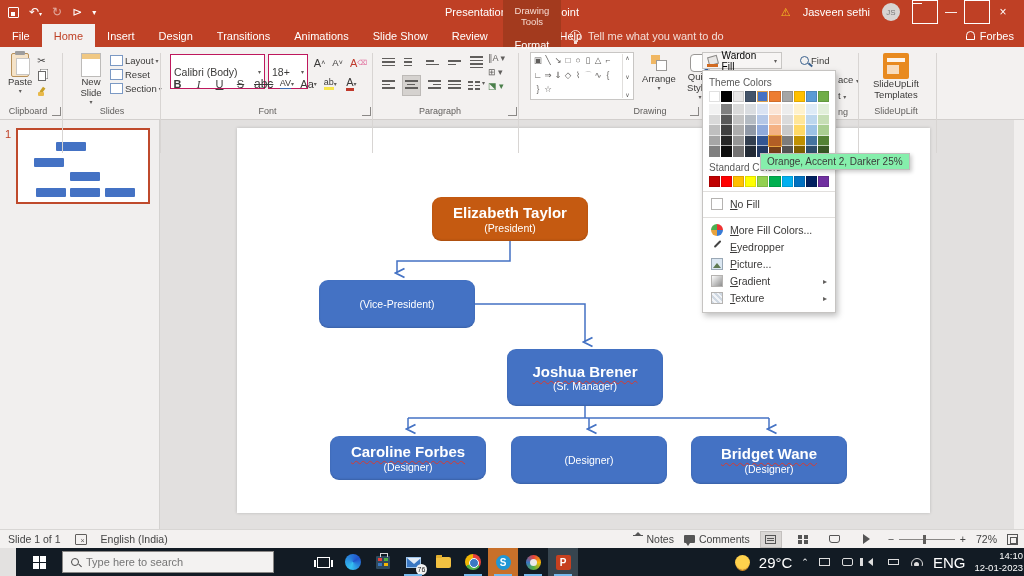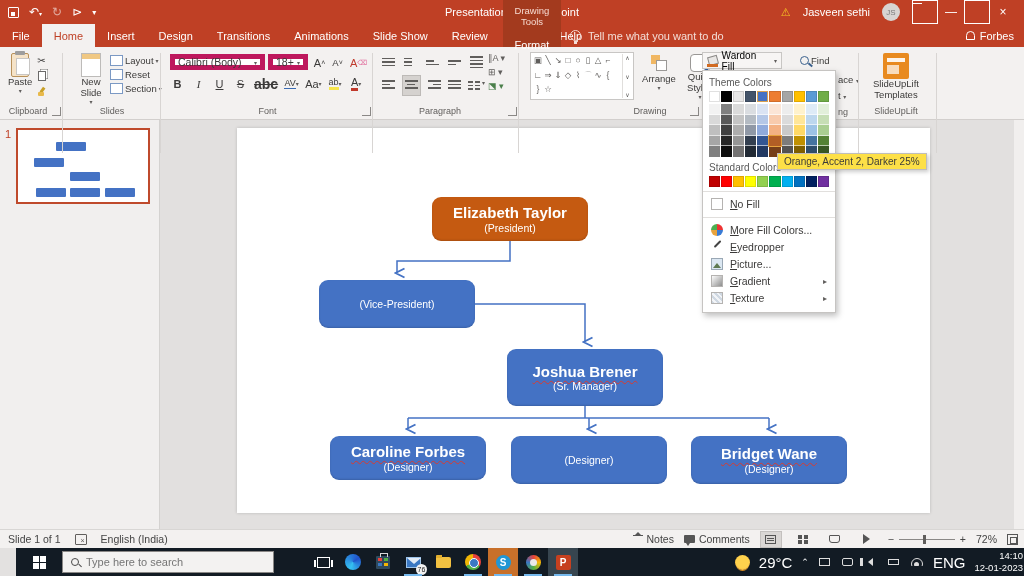--- a/index.html
+++ b/index.html
@@ -50,21 +50,21 @@
   .clipboard-icon::before { content:""; position:absolute; left:3px; top:-3px; width:10px; height:4px; background:#9d9d9d; border-radius:1px; }
   .clipboard-icon::after { content:""; position:absolute; left:4px; top:4px; width:12px; height:15px; background:#fff; border:1px solid #c8c6c4; }
   .mini { width:15px; height:14px; display:flex; align-items:center; justify-content:center; font-size:10px; }
   .copy-ic { width:8px; height:10px; border:1px solid #6b6a69; background:#fff; box-shadow:2px -2px 0 -0.5px #fff, 2px -2px 0 0 #6b6a69; }
   .brush-ic { width:10px; height:10px; position:relative; }
   .brush-ic::before { content:""; position:absolute; left:4px; top:0; width:3px; height:6px; background:#c8a028; transform:rotate(35deg); }
   .brush-ic::after { content:""; position:absolute; left:1px; top:5px; width:6px; height:4px; background:#e8b94a; border-radius:1px; }
   .newslide-ic { width:20px; height:24px; background:#fff; border:1px solid #bdbbb9; position:relative; }
   .newslide-ic::before { content:""; position:absolute; left:0; top:0; right:0; height:5px; background:#f0c883; }
   .ico-sq { width:13px; height:11px; border:1px solid #7b99c4; background:#fff; display:inline-block; position:relative; }
-  .combo { background:#fff; border:5px solid #be185d; display:flex; align-items:center; justify-content:space-between; padding:0 3px; font-size:10.5px; height:16px; }
+  .combo { background:#fff; border:1px solid #be185d; display:flex; align-items:center; justify-content:space-between; padding:0 3px; font-size:10.5px; height:35px; }
   .fbtn { display:inline-flex; align-items:center; justify-content:center; height:17px; min-width:15px; font-size:11px; }
   .para-ic { display:inline-block; width:13px; }
   .para-ic i { display:block; height:1.5px; background:#605e5c; margin:2px 0; }
   .para-ic i.short { width:8px; }
   .align-active { background:#d5d2cf; border:1px solid #bdbab7; }
   .shape-cell { width:10px; text-align:center; font-size:8.5px; color:#605e5c; line-height:13px; }
   .gallery { position:absolute; left:530px; top:5px; width:104px; height:48px; background:#fff; border:1px solid #c8c6c4; display:flex; flex-wrap:wrap; padding:1px 12px 1px 2px; }
   .gal-scroll { position:absolute; right:1px; top:1px; width:10px; height:44px; border-left:1px solid #e0dedc; display:flex; flex-direction:column; align-items:center; justify-content:space-between; font-size:6px; color:#605e5c; }
   .arrange-ic { width:20px; height:20px; position:relative; }
   .arrange-ic::before { content:""; position:absolute; left:2px; top:1px; width:9px; height:9px; background:#f0b763; }
@@ -98,21 +98,21 @@
   .menu-item .sub { position:absolute; right:2px; font-size:8px; color:#605e5c; }
   .mi-ic { width:12px; height:12px; flex:0 0 12px; }
   .ic-no-fill { background:#fff; border:1px solid #b5b3b1; }
   .ic-color-wheel { border-radius:50%; background:conic-gradient(#e33 0 25%, #3a7bd5 25% 50%, #e8a33d 50% 75%, #4caf50 75% 100%); }
   .ic-eyedropper { position:relative; }
   .ic-eyedropper::after { content:""; position:absolute; left:2px; top:2px; width:9px; height:1.8px; background:#444; transform:rotate(-45deg); border-radius:2px; }
   .ic-picture { background:#dbe7f2; border:1px solid #9aa8b5; position:relative; }
   .ic-picture::after { content:""; position:absolute; left:1px; bottom:1px; width:0; height:0; border-left:4px solid transparent; border-right:4px solid transparent; border-bottom:5px solid #5e7a52; }
   .ic-gradient { background:linear-gradient(135deg,#fdfdfd,#8e8e8e); border:1px solid #b5b3b1; }
   .ic-texture { background:repeating-linear-gradient(45deg,#cfd8e2 0 2px,#f2f4f7 2px 4px); border:1px solid #b5b3b1; }
-  .tooltip { position:absolute; left:777px; top:130px; background:#fde047; border:1px solid #bfbdbb; box-shadow:2px 2px 4px rgba(0,0,0,.2); font-size:10px; color:#3b3a39; padding:2px 6px; z-index:40; white-space:nowrap; }
+  .tooltip { position:absolute; left:760px; top:130px; background:#86efac; border:1px solid #bfbdbb; box-shadow:2px 2px 4px rgba(0,0,0,.2); font-size:10px; color:#3b3a39; padding:2px 6px; z-index:40; white-space:nowrap; }
 
   
   .main { position:absolute; left:0; top:120px; width:1024px; height:409px; display:flex; }
   .thumbs { width:160px; background:#f1efee; border-right:1px solid #d4d2d0; position:relative; }
   .thumb-num { position:absolute; left:5px; top:8px; color:#bf4025; font-size:11px; }
   .thumb { position:absolute; left:16px; top:8px; width:134px; height:76px; background:#fff; border:2px solid #bf4a2c; }
   .mini-box { position:absolute; background:#4472c4; border-radius:1px; }
   .editor { flex:1; background:#e2e0df; position:relative; }
   .vscroll { position:absolute; right:0; top:0; width:10px; height:100%; background:#f1efee; }
   .canvas { position:absolute; left:77px; top:8px; width:693px; height:385px; background:#fff; box-shadow:0 0 3px rgba(0,0,0,.18); }
@@ -308,21 +308,21 @@
     </span>
   <span class="fbtn abs" style="left:350px; top:7px; color:#c0392b;">
       <span>A</span>
       <span style="font-size:7px; color:#e06a9a;">⌫</span>
     </span>
   <div class="abs" style="left:170px; top:28px; display:flex; align-items:center; gap:6px;">
     <span class="fbtn" style="font-weight:bold;">B</span>
     <span class="fbtn" style="font-style:italic; font-family:'Liberation Serif',serif;">I</span>
     <span class="fbtn" style="text-decoration:underline;">U</span>
     <span class="fbtn" style="text-decoration:line-through;">S</span>
-    <span class="fbtn" style="font-size:14px; text-decoration:line-through;font-weight:bold;">abc</span>
+    <span class="fbtn" style="font-size:12px; text-decoration:line-through;">abc</span>
     <span class="fbtn" style="font-size:9px;">
         <span style="border-bottom:1px solid #3b6cb4;">AV</span>
         <span class="arrow">▾</span>
       </span>
     <span class="fbtn">
         <span>Aa</span>
         <span class="arrow">▾</span>
       </span>
     <span class="fbtn">
         <span style="border-bottom:3px solid #f7e54a; font-size:9px;">ab</span>

